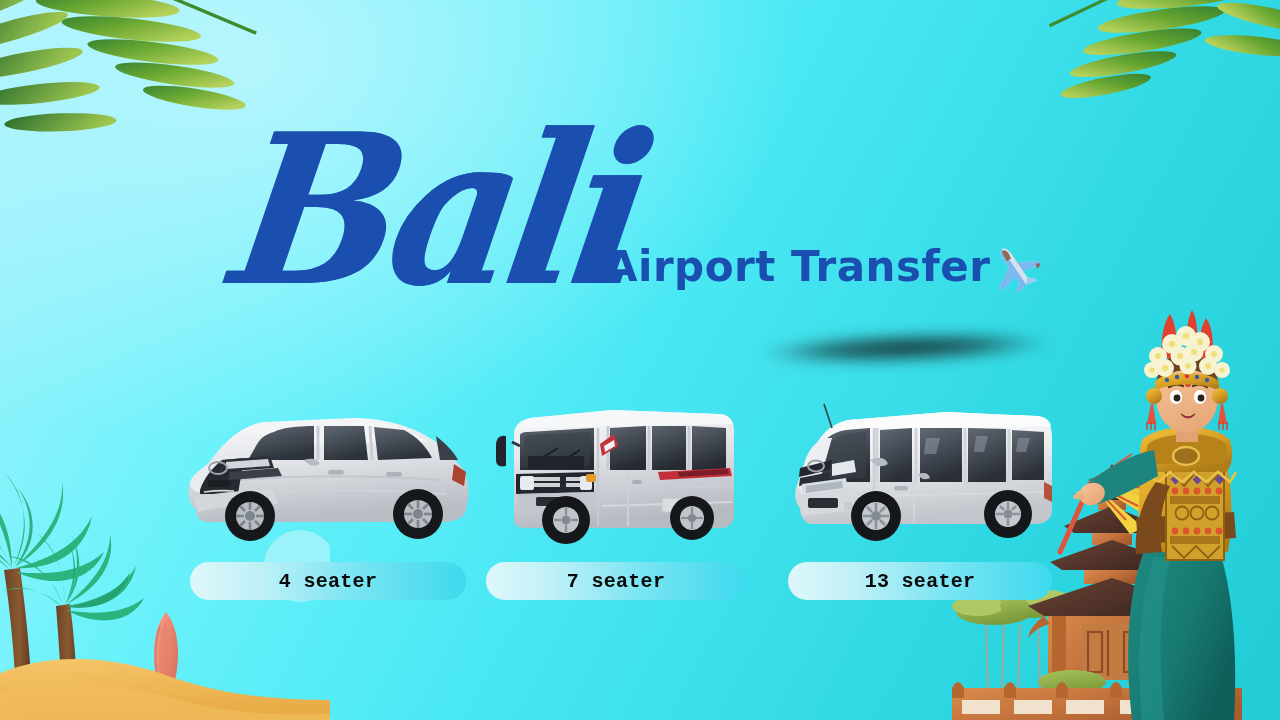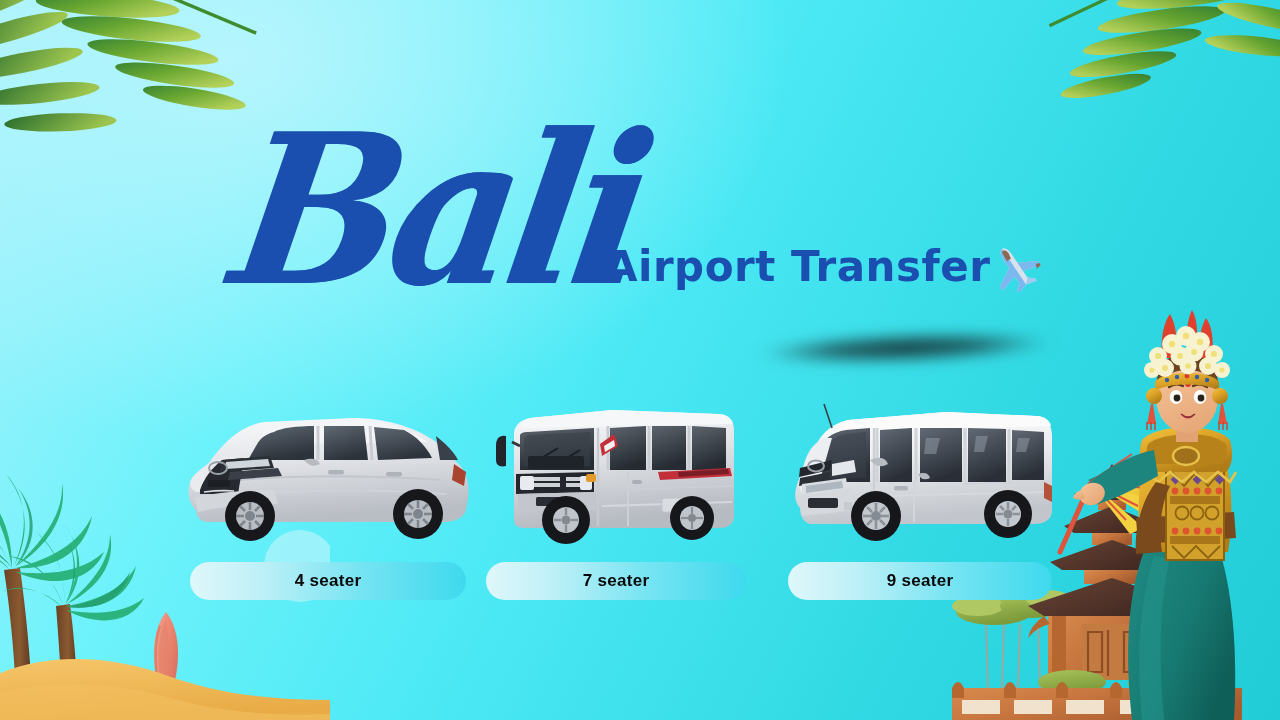--- a/index.html
+++ b/index.html
@@ -80,23 +80,23 @@
   .card { position:absolute; }
   .card .veh { position:absolute; left:0; top:0; }
   .pill {
     position:absolute;
     height:38px;
     border-radius:19px;
     background:linear-gradient(90deg, #dff7fa 0%, #bdf0f7 26%, #76e4f2 62%, #3ed9ee 100%);
     display:flex; align-items:center; justify-content:center;
   }
   .pill-label {
-    font-family:Liberation Sans, sans-serif;
+    font-family:Liberation Mono, monospace;
     font-weight:700;
-    font-size:17px;
+    font-size:20px;
     letter-spacing:.3px;
     color:#08090a;
   }
 
   #card-0 { left:178px; top:398px; width:300px; height:206px; }
   #card-0 .veh { width:300px; height:160px; }
   #card-0 .pill { left:12px; top:164px; width:276px; }
 
   #card-1 { left:482px; top:398px; width:268px; height:206px; }
   #card-1 .veh { width:268px; height:160px; }
@@ -769,18 +769,18 @@
             <path d="M222 128 L222 121"></path>
               <path d="M210 116 L217 116"></path>
             <path d="M214 108 L218 112"></path>
               <path d="M230 108 L226 112"></path>
           </g>
         </g>
 
         <path d="M258 84 L266 88 L266 104 L258 100 Z" fill="#b3513a"></path>
       </svg>
       <div class="pill">
-        <span class="pill-label">9 seater</span>
+        <span class="pill-label">13 seater</span>
       </div>
     </div>
 
   </div>
 </div>
 
 </body></html>

